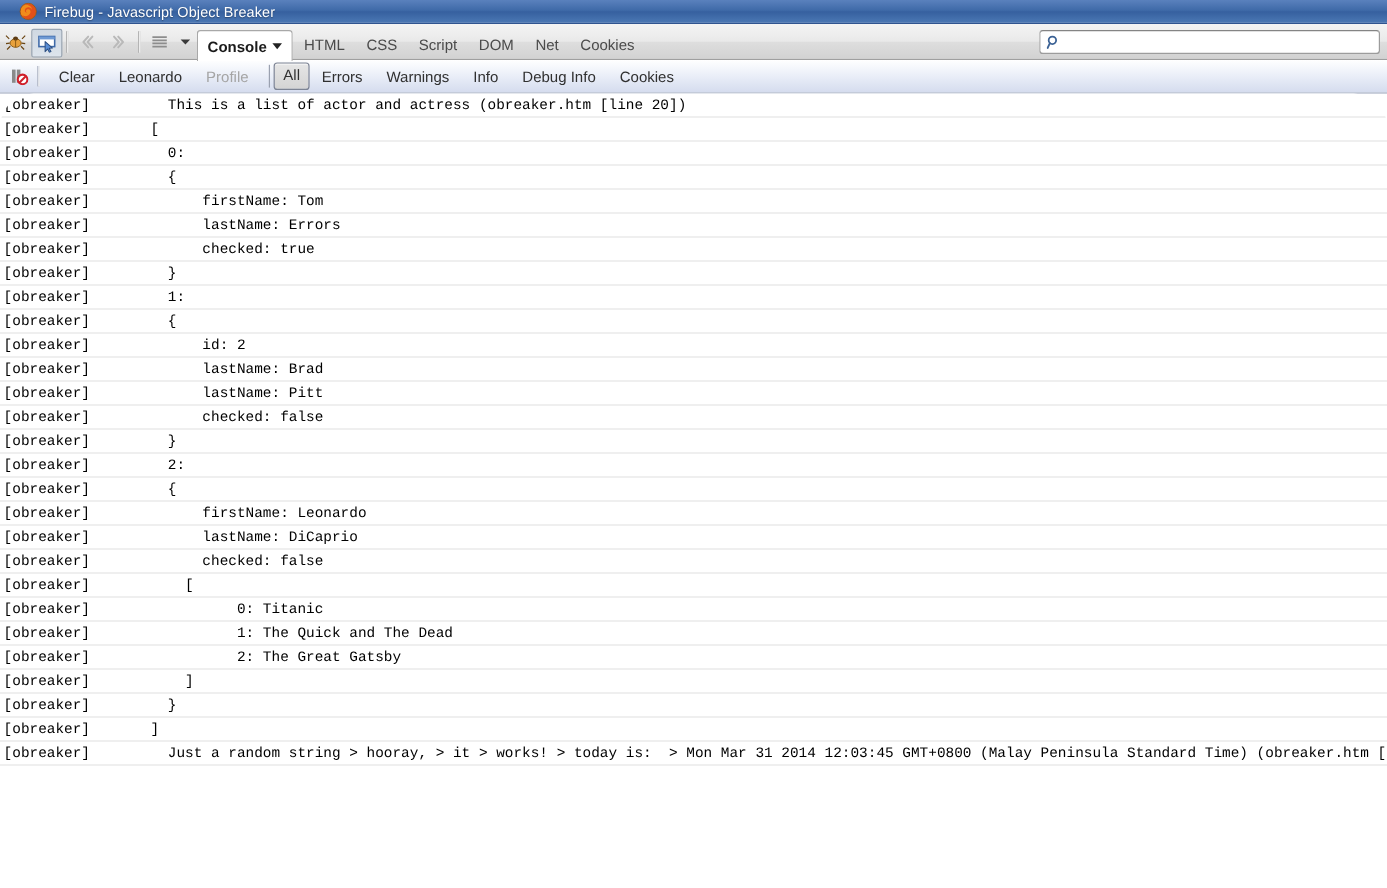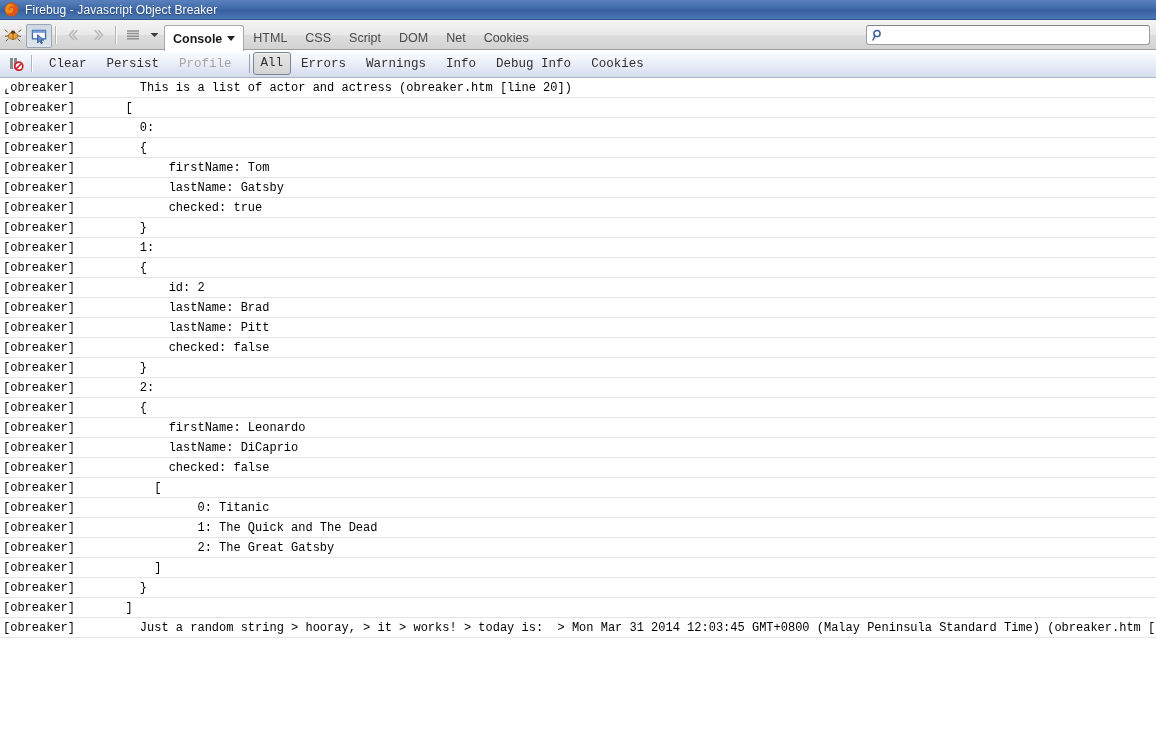--- a/index.html
+++ b/index.html
@@ -14,21 +14,21 @@
     font-family: "Liberation Sans", sans-serif;
     -webkit-font-smoothing: antialiased;
   }
 
   
   .titlebar {
     height: 20px;
     background: linear-gradient(to bottom, #5a81bd 0%, #3f6aa8 45%, #36609f 52%, #4b78b4 100%);
     display: flex;
     align-items: center;
-    padding: 0 0 0 4px;
+    padding: 0 0 0 16px;
     box-sizing: border-box;
     border-bottom: 1px solid #2f5490;
     position: relative;
   }
   .titlebar-title {
     color: #ffffff;
     font-size: 12px;
     margin-left: 6px;
     letter-spacing: 0.1px;
     text-shadow: 0 1px 1px rgba(0,0,0,0.35);
@@ -163,21 +163,20 @@
 
   
   .optionsbar {
     height: 28px;
     background: linear-gradient(to bottom, #ffffff 0%, #f2f5fb 30%, #dfe5f3 75%, #d5dcee 100%);
     border-bottom: 1px solid #a9b2c6;
     display: flex;
     align-items: center;
     box-sizing: border-box;
     padding-left: 4px;
-    font-family: Liberation Mono, monospace;
   }
   .opt-icon-btn {
     width: 24px;
     height: 28px;
     display: flex;
     align-items: center;
     justify-content: center;
   }
   .opt-sep {
     width: 1px;
@@ -330,40 +329,40 @@
       <rect x="2" y="2" width="3" height="11" fill="#8a8a8a"></rect>
       <rect x="6" y="2" width="3" height="11" fill="#8a8a8a"></rect>
       <circle cx="10.8" cy="10.2" r="4" fill="#ffffff" stroke="#d0202a" stroke-width="1.7"></circle>
       <path d="M8.1 12.9 L13.5 7.5" stroke="#d0202a" stroke-width="1.7"></path>
     </svg>
   </div>
 
   <div class="opt-sep"></div>
 
   <div class="opt-item">Clear</div>
-  <div class="opt-item">Persist</div>
+  <div class="opt-item">Leonardo</div>
   <div class="opt-item disabled">Profile</div>
 
   <div class="opt-divider-tall"></div>
 
   <div class="opt-item selected">All</div>
   <div class="opt-item">Errors</div>
   <div class="opt-item">Warnings</div>
   <div class="opt-item">Info</div>
   <div class="opt-item">Debug Info</div>
   <div class="opt-item">Cookies</div>
 </div>
 
 <div class="console" id="console-log">
     <div class="log-row"><span class="log-prefix">[obreaker]</span><span class="log-msg">         This is a list of actor and actress (obreaker.htm [line 20])</span></div>
     <div class="log-row"><span class="log-prefix">[obreaker]</span><span class="log-msg">       [</span></div>
     <div class="log-row"><span class="log-prefix">[obreaker]</span><span class="log-msg">         0:</span></div>
     <div class="log-row"><span class="log-prefix">[obreaker]</span><span class="log-msg">         {</span></div>
     <div class="log-row"><span class="log-prefix">[obreaker]</span><span class="log-msg">             firstName: Tom</span></div>
-    <div class="log-row"><span class="log-prefix">[obreaker]</span><span class="log-msg">             lastName: Gatsby</span></div>
+    <div class="log-row"><span class="log-prefix">[obreaker]</span><span class="log-msg">             lastName: Errors</span></div>
     <div class="log-row"><span class="log-prefix">[obreaker]</span><span class="log-msg">             checked: true</span></div>
     <div class="log-row"><span class="log-prefix">[obreaker]</span><span class="log-msg">         }</span></div>
     <div class="log-row"><span class="log-prefix">[obreaker]</span><span class="log-msg">         1:</span></div>
     <div class="log-row"><span class="log-prefix">[obreaker]</span><span class="log-msg">         {</span></div>
     <div class="log-row"><span class="log-prefix">[obreaker]</span><span class="log-msg">             id: 2</span></div>
     <div class="log-row"><span class="log-prefix">[obreaker]</span><span class="log-msg">             lastName: Brad</span></div>
     <div class="log-row"><span class="log-prefix">[obreaker]</span><span class="log-msg">             lastName: Pitt</span></div>
     <div class="log-row"><span class="log-prefix">[obreaker]</span><span class="log-msg">             checked: false</span></div>
     <div class="log-row"><span class="log-prefix">[obreaker]</span><span class="log-msg">         }</span></div>
     <div class="log-row"><span class="log-prefix">[obreaker]</span><span class="log-msg">         2:</span></div>

